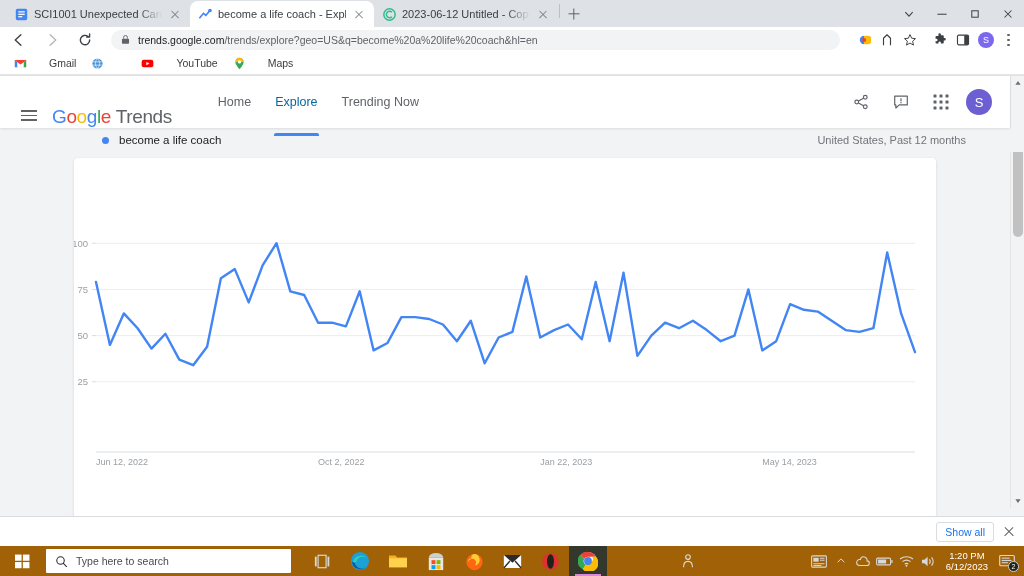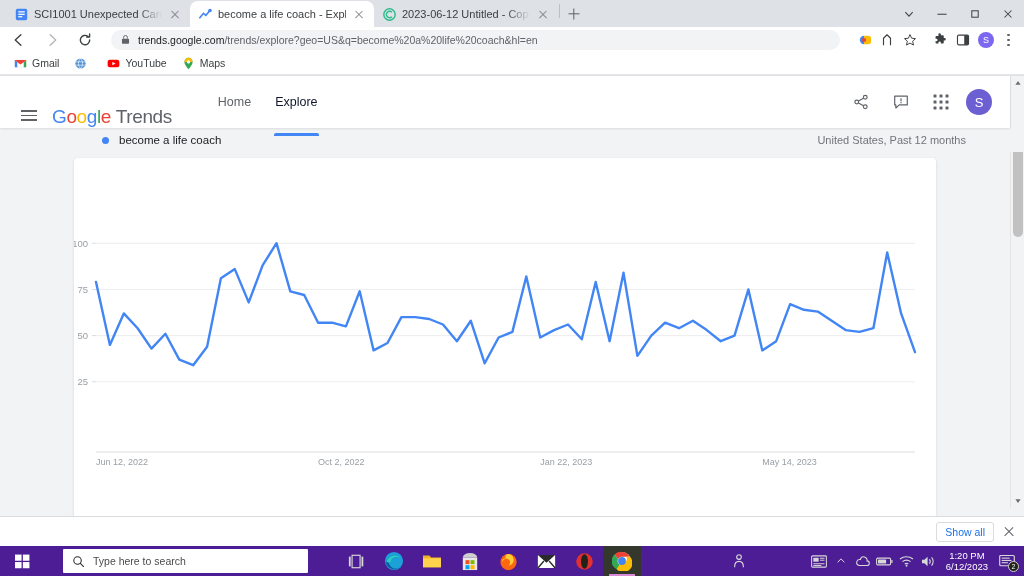--- a/index.html
+++ b/index.html
@@ -79,21 +79,21 @@
   .kebab { width: 20px; height: 22px; position: relative; }
   .kebab i { position: absolute; left: 9px; width: 2.6px; height: 2.6px; border-radius: 50%; background: #5f6368; }
   .kebab i:nth-child(1) { top: 5px; } .kebab i:nth-child(2) { top: 10px; } .kebab i:nth-child(3) { top: 15px; }
 
   
   .bookmarks {
     position: absolute; top: 52px; left: 0; width: 1024px; height: 23px;
     background: #fff; display: flex; align-items: center; padding-left: 8px; gap: 3px;
     border-bottom: 1px solid #e6e6e6;
   }
-  .bm { display: flex; align-items: center; gap: 5px; padding: 2px 6px; border-radius: 4px; }
+  .bm { display: flex; align-items: center; gap: 22px; padding: 2px 6px; border-radius: 4px; }
   .bm-label { font-size: 10.5px; color: #3c4043; }
   .bm-ico { width: 13px; height: 13px; flex: none; display: block; }
 
   
   .page {
     position: absolute; top: 76px; left: 0; width: 1024px; height: 500px;
     background: #f1f3f4; overflow: hidden;
   }
   .gt-header {
     position: absolute; top: 0; left: 0; width: 1010px; height: 52px;
@@ -107,21 +107,21 @@
   .gt-logo { font-size: 19px; letter-spacing: -.4px; white-space: nowrap; }
   .gt-logo .g1 { color: #4285f4; } .gt-logo .g2 { color: #ea4335; }
   .gt-logo .g3 { color: #fbbc05; } .gt-logo .g4 { color: #4285f4; }
   .gt-logo .g5 { color: #34a853; } .gt-logo .g6 { color: #ea4335; }
   .gt-logo .trendword { color: #5f6368; font-weight: 400; }
   .gt-nav { display: flex; align-items: center; gap: 0; margin-left: 34px; height: 52px; }
   .gt-navitem {
     font-size: 12.5px; color: #5f6368; padding: 0 12px; height: 68px;
     display: flex; align-items: center; position: relative;
   }
-  .gt-navitem.active { color: #0f172a; }
+  .gt-navitem.active { color: #0369a1; }
   .gt-navitem.active::after {
     content: ""; position: absolute; left: 11px; right: 11px; bottom: 0; height: 3px;
     background: #4285f4; border-radius: 2px 2px 0 0;
   }
   .gt-right { position: absolute; right: 18px; top: 0; height: 52px; display: flex; align-items: center; gap: 10px; }
   .gt-icobtn { width: 30px; height: 30px; position: relative; }
   .gt-icobtn svg { position: absolute; left: 50%; top: 50%; transform: translate(-50%,-50%); }
   .avatar-lg {
     width: 26px; height: 26px; border-radius: 50%; background: #6b5fd1; color: #fff;
     font-size: 13px; display: flex; align-items: center; justify-content: center;
@@ -199,21 +199,21 @@
   .dl-close { width: 18px; height: 18px; position: relative; }
   .dl-close::before, .dl-close::after {
     content: ""; position: absolute; left: 3px; top: 8.5px; width: 12px; height: 1.4px; background: #5f6368;
   }
   .dl-close::before { transform: rotate(45deg); }
   .dl-close::after { transform: rotate(-45deg); }
 
   
   .taskbar {
     position: absolute; left: 0; bottom: 0; width: 1024px; height: 30px;
-    background: #4c1d95; display: flex; align-items: center; z-index: 20; gap: 17px;
+    background: #a16207; display: flex; align-items: center; z-index: 20;
   }
   .start { width: 44px; height: 30px; display: flex; align-items: center; justify-content: center; }
   .search-box {
     width: 245px; height: 24px; background: #fff; border-radius: 1px;
     display: flex; align-items: center; gap: 8px; padding-left: 9px; margin-left: 2px;
   }
   .search-ph { font-size: 10.5px; color: #4a4a4a; }
   .tb-apps { display: flex; align-items: center; gap: 0; margin-left: 12px; }
   .tb-app { width: 38px; height: 30px; display: flex; align-items: center; justify-content: center; position: relative; }
   .tb-app.active { background: #34382c; }
@@ -434,20 +434,21 @@
     <div class="gt-header">
       <div class="hamburger">
           <i></i>
           <i></i>
           <i></i>
         </div>
       <div class="gt-logo"><span class="g1">G</span><span class="g2">o</span><span class="g3">o</span><span class="g4">g</span><span class="g5">l</span><span class="g6">e</span><span class="trendword">&nbsp;Trends</span></div>
       <div class="gt-nav">
         <div class="gt-navitem">Home</div>
         <div class="gt-navitem active">Explore</div>
+        <div class="gt-navitem">Trending Now</div>
       </div>
       <div class="gt-right">
         <div class="gt-icobtn">
           <svg width="17" height="17" viewBox="0 0 20 20">
             <circle cx="15" cy="4.5" r="2.2" fill="none" stroke="#5f6368" stroke-width="1.4"></circle>
             <circle cx="5" cy="10" r="2.2" fill="none" stroke="#5f6368" stroke-width="1.4"></circle>
             <circle cx="15" cy="15.5" r="2.2" fill="none" stroke="#5f6368" stroke-width="1.4"></circle>
             <path d="M7 8.9 L13 5.6 M7 11.1 L13 14.4" stroke="#5f6368" stroke-width="1.4"></path>
           </svg>
         </div>

